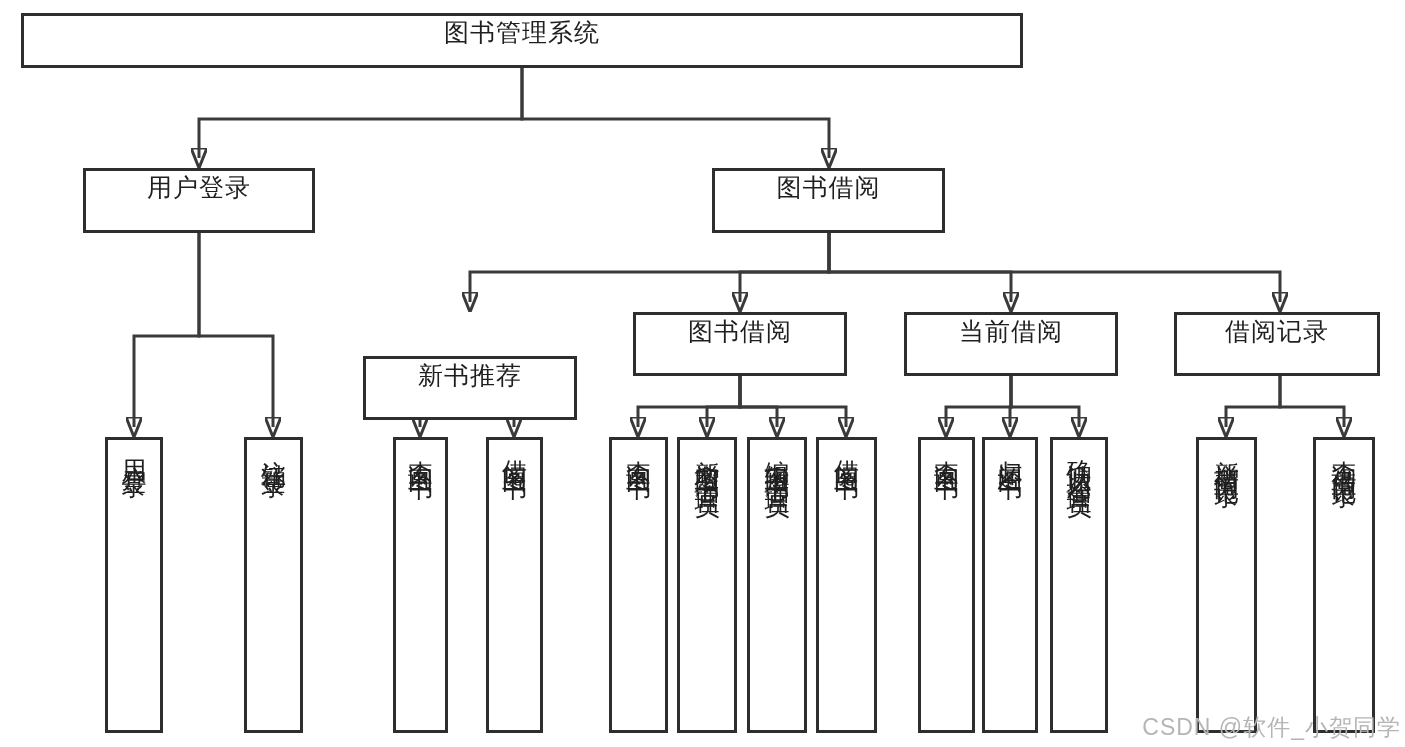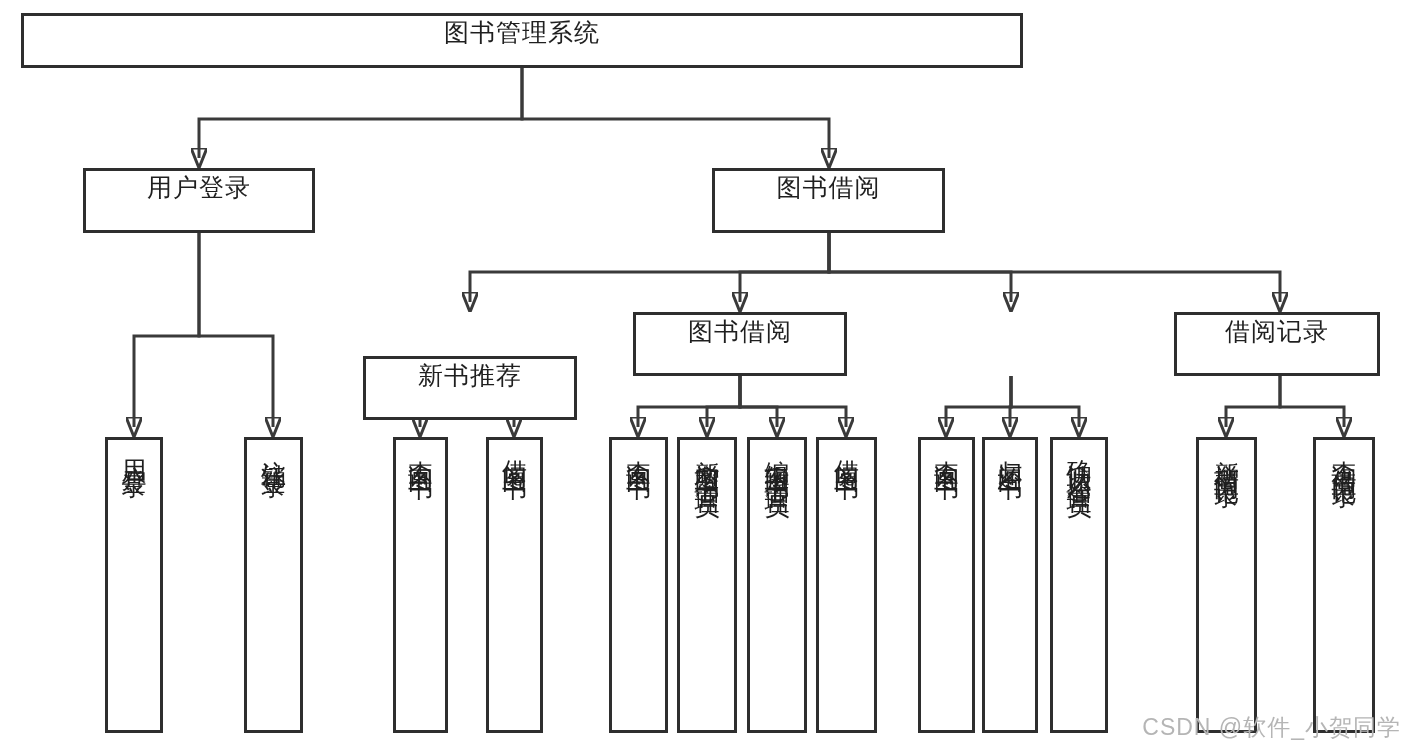--- a/index.html
+++ b/index.html
@@ -107,20 +107,23 @@
   <div class="box" style="left:712px; top:168px; width:233px; height:65px;">
     <span class="label">图书借阅</span>
   </div>
 
   <div class="box" style="left:363px; top:312px; width:214px; height:64px;margin-top:44px;">
     <span class="label">新书推荐</span>
   </div>
   <div class="box" style="left:633px; top:312px; width:214px; height:64px;">
     <span class="label">图书借阅</span>
   </div>
+  <div class="box" style="left:904px; top:312px; width:214px; height:64px;">
+    <span class="label">当前借阅</span>
+  </div>
   <div class="box" style="left:1174px; top:312px; width:206px; height:64px;">
     <span class="label">借阅记录</span>
   </div>
 
   <div class="box leaf" style="left:105px; top:437px; width:58px; height:296px;">
     <span class="label">用户登录</span>
   </div>
   <div class="box leaf" style="left:244px; top:437px; width:59px; height:296px;">
     <span class="label">注销登录</span>
   </div>

